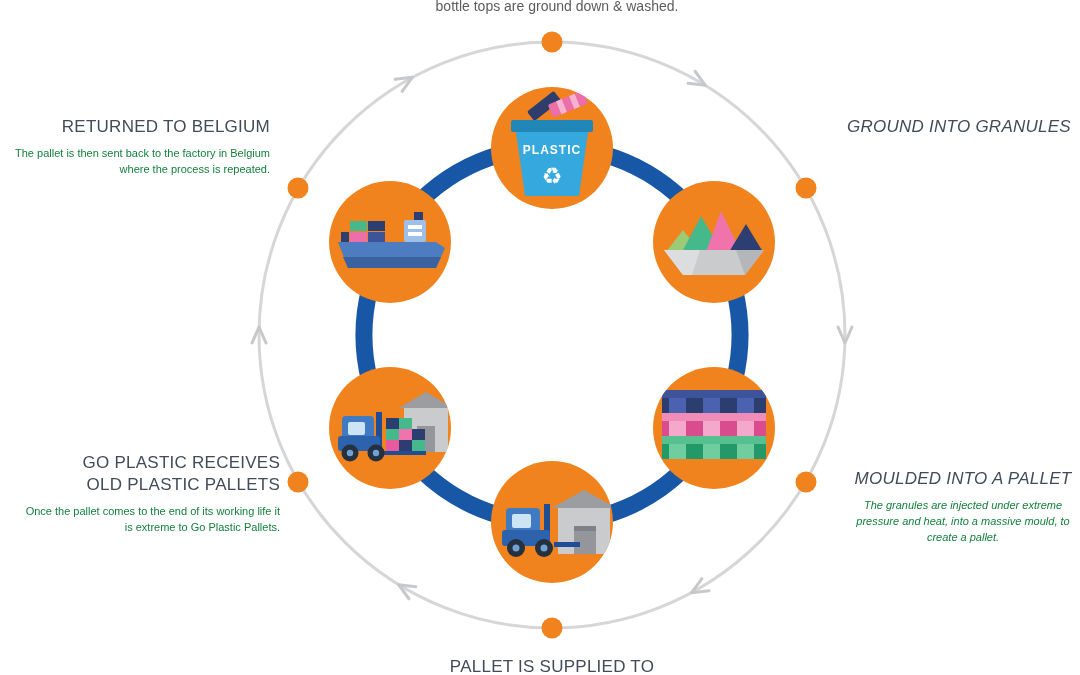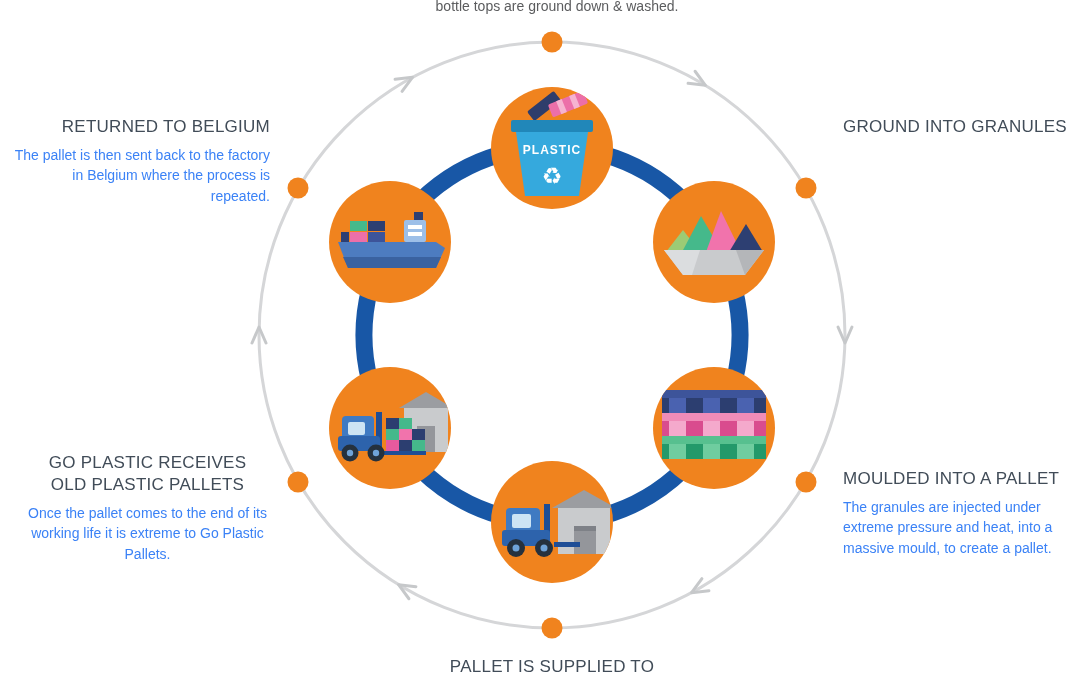--- a/index.html
+++ b/index.html
@@ -14,27 +14,27 @@
   .label-block { position:absolute; }
   .label-block h2 {
     font-size:17px;
     font-weight:400;
     color:#414C58;
     letter-spacing:.25px;
     line-height:1.28;
     white-space:pre-line;
   }
   .label-block p {
-    font-size:14px;
-    color:#3b82f6;
+    font-size:11px;
+    color:#15803d;
     line-height:1.48;
     margin-top:7px;
   }
   .align-right { text-align:right; }
-  .align-left  { text-align:left; }
+  .align-left  { text-align:center;font-style:italic; }
   .align-center{ text-align:center; }
   .caption {
     position:absolute;
     font-size:14px;
     color:#5B5C5E;
     text-align:center;
     line-height:1.3;
   }
   svg text { font-family:"Liberation Sans", sans-serif; }
 </style>
@@ -250,21 +250,21 @@
 
 <div class="label-block align-left" style="left:843px; top:116px; width:232px;">
   <h2>GROUND INTO GRANULES</h2>
 </div>
 
 <div class="label-block align-left" style="left:843px; top:468px; width:240px;">
   <h2>MOULDED INTO A PALLET</h2>
   <p>The granules are injected under extreme pressure and heat, into a massive mould, to create a pallet.</p>
 </div>
 
-<div class="label-block align-right" style="right:800px; top:452px; width:265px;text-align:center;">
+<div class="label-block align-right" style="right:800px; top:452px; width:265px;">
   <h2>GO PLASTIC RECEIVES
 OLD PLASTIC PALLETS</h2>
   <p>Once the pallet comes to the end of its working life it is extreme to Go Plastic Pallets.</p>
 </div>
 
 <div class="label-block align-center" style="left:352px; top:656px; width:400px;">
   <h2>PALLET IS SUPPLIED TO</h2>
 </div>
 
 </body></html>

